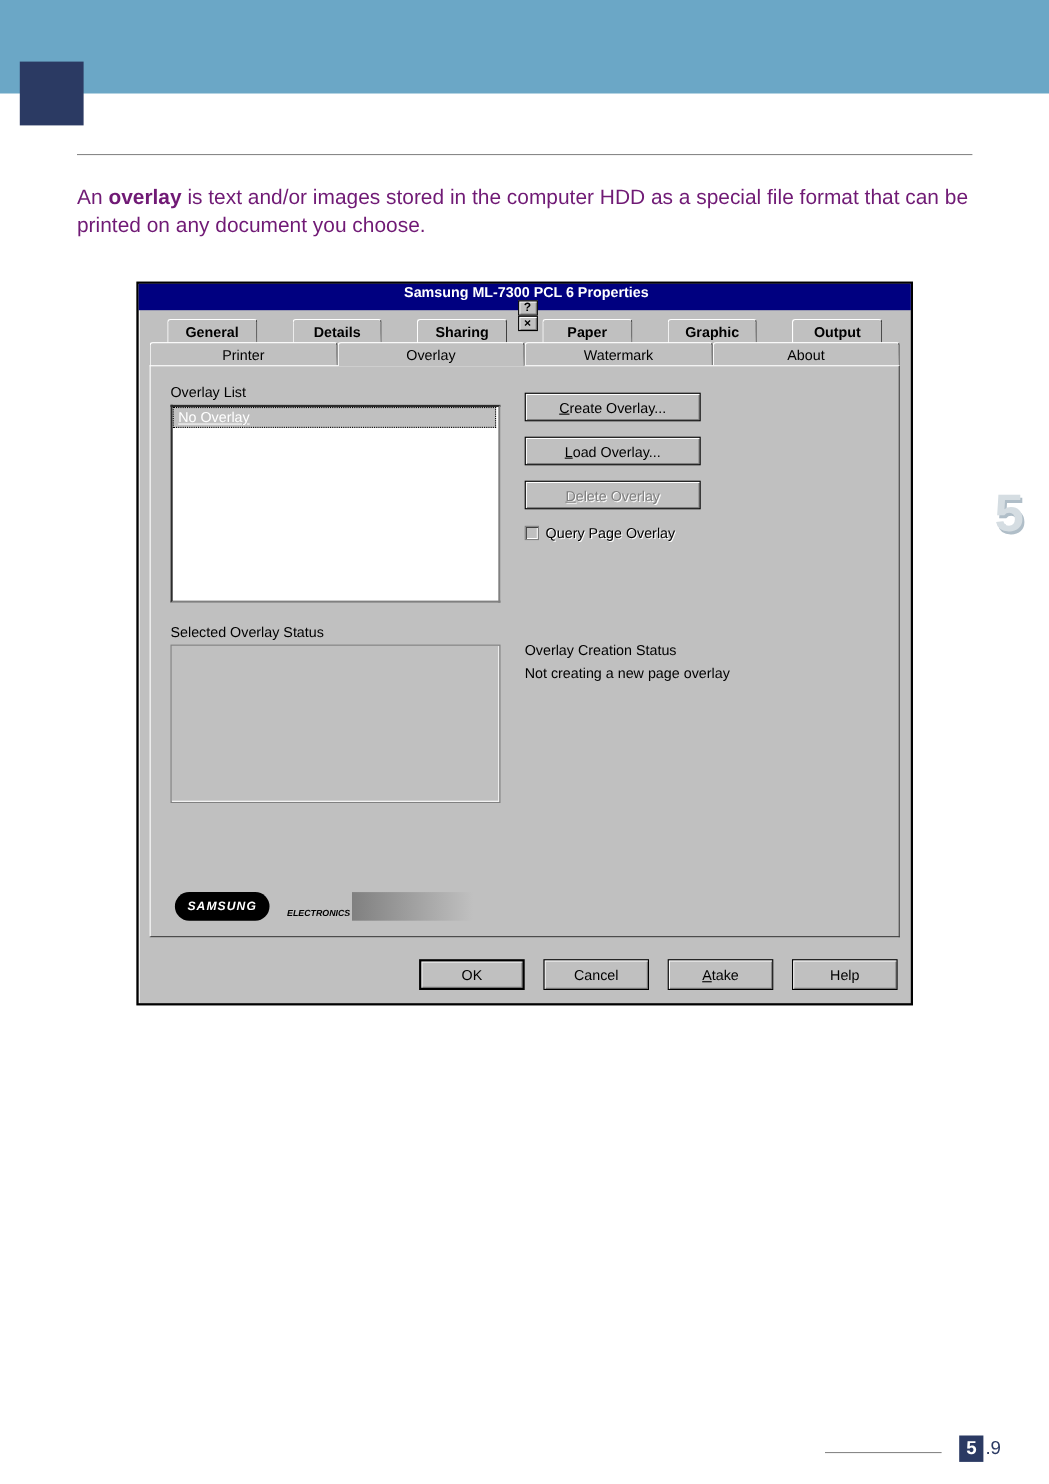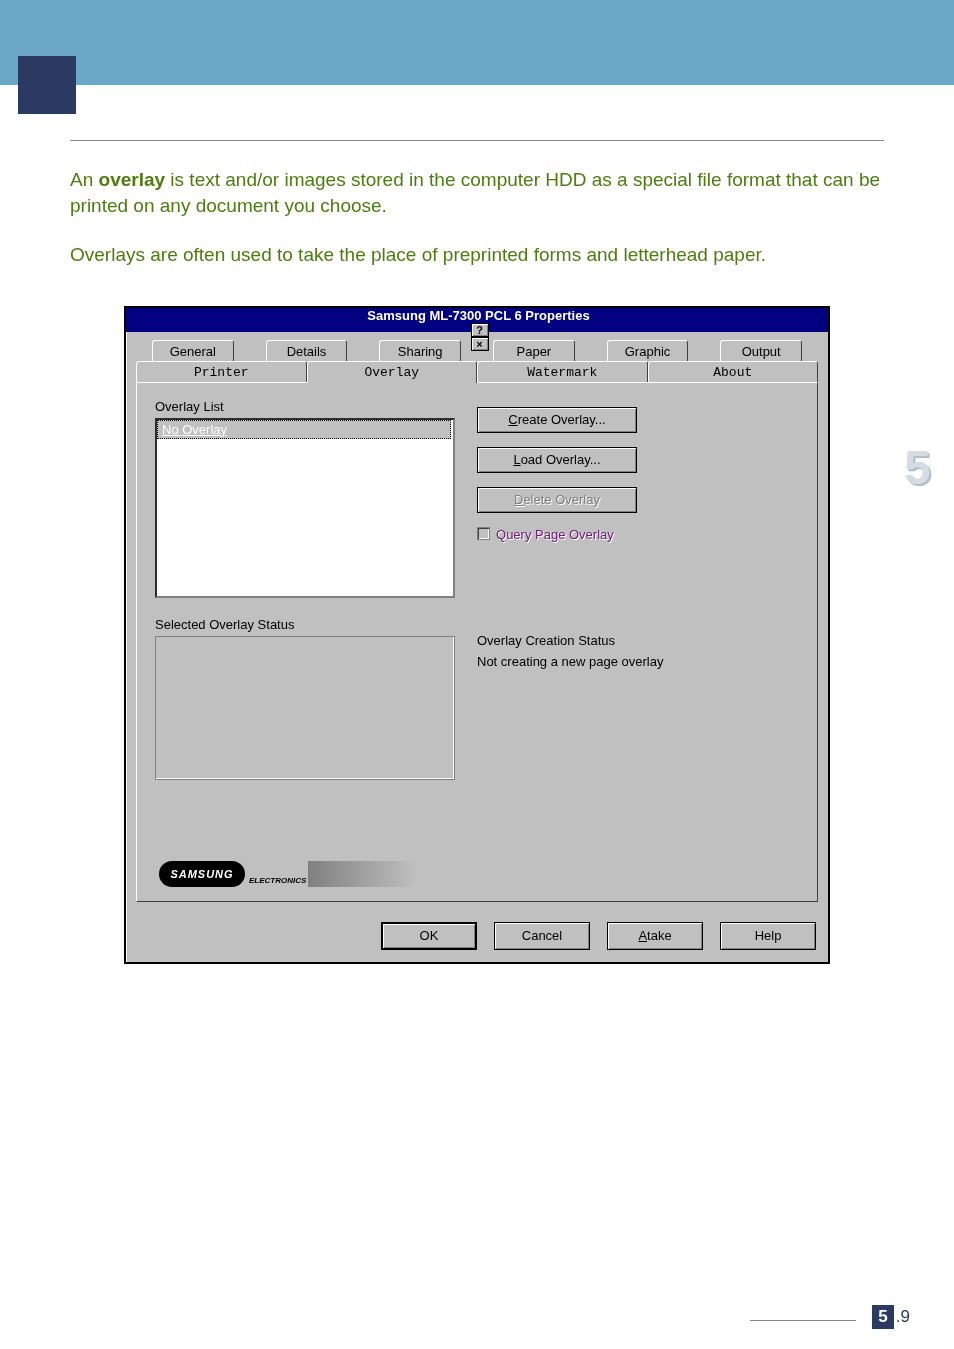--- a/index.html
+++ b/index.html
@@ -27,21 +27,21 @@
   .content {
     padding: 55px 70px 0 70px;
   }
   .rule {
     border-top: 1px solid #888;
     margin-bottom: 26px;
   }
   .para {
     font-size: 19px;
     line-height: 1.35;
-    color: #4d7c0f;
+    color: #701a75;
     margin-bottom: 24px;
   }
   .para b { font-weight: 700; }
   .dialog-wrap {
     margin-top: 38px;
     display: flex;
     justify-content: center;
   }
   .dialog {
     width: 706px;
@@ -93,22 +93,22 @@
     border-right: 1px solid #404040;
     background: #c0c0c0;
     display: flex;
     align-items: center;
     justify-content: center;
     font-size: 13px;
     color: #000;
     position: relative;
     border-radius: 3px 3px 0 0;
   }
-  .row1 .tab { margin: 0 16px; }
-  .row2 { margin-top: -1px; font-family: Liberation Mono, monospace; }
+  .row1 .tab { margin: 0 16px; font-weight: bold; }
+  .row2 { margin-top: -1px; }
   .tab.active {
     z-index: 2;
   }
   .panel {
     border-top: 1px solid #fff;
     border-left: 1px solid #fff;
     border-right: 1px solid #404040;
     border-bottom: 1px solid #404040;
     background: #c0c0c0;
     padding: 16px 18px 14px 18px;
@@ -160,23 +160,23 @@
     display: flex;
     align-items: center;
     justify-content: center;
     margin-bottom: 14px;
     color: #000;
   }
   .winbtn.disabled { color: #808080; text-shadow: 1px 1px 0 #fff; }
   .winbtn .u { text-decoration: underline; }
   .chk-row {
     display: flex;
-    align-items: flex-start;
-    font-size: 13px;
-    color: #701a75;
+    align-items: center;
+    font-size: 13px;
+    color: #000000;
     text-shadow: 1px 1px 0 #fff;
     margin-top: 4px;
   }
   .chkbox {
     width: 13px;
     height: 13px;
     background: #c0c0c0;
     border: 1px solid #808080;
     box-shadow: inset 1px 1px 0 #404040, inset -1px -1px 0 #fff;
     margin-right: 6px;
@@ -223,21 +223,21 @@
     font-weight: 700;
     display: flex;
     align-items: center;
     justify-content: center;
     letter-spacing: 1px;
   }
   .logo-sub {
     font-size: 8px;
     font-weight: 700;
     color: #000;
-    margin-left: 4px;
+    margin-left: 16px;
     align-self: flex-end;
     margin-bottom: 2px;
   }
   .logo-gradient {
     width: 110px;
     height: 26px;
     background: linear-gradient(90deg, #808080 0%, #c0c0c0 100%);
     margin-left: 2px;
   }
   .bottom-btns {
@@ -298,21 +298,20 @@
 
 <div class="top-band"></div>
 <div class="dark-block"></div>
 
 <div class="content">
   <div class="rule"></div>
 
   <p class="para">
     <span>An </span><b>overlay</b><span> is text and/or images stored in the computer HDD as a special file format that can be printed on any document you choose.</span>
   </p>
-  <p class="para">Overlays are often used to take the place of preprinted forms and letterhead paper.</p>
 
   <div class="dialog-wrap">
     <div class="dialog">
       <div class="titlebar">
         <span>Samsung ML-7300 PCL 6 Properties</span>
         <span class="spacer"></span>
         <div class="titlebtn">
             <span>?</span>
           </div>
         <div class="titlebtn">

